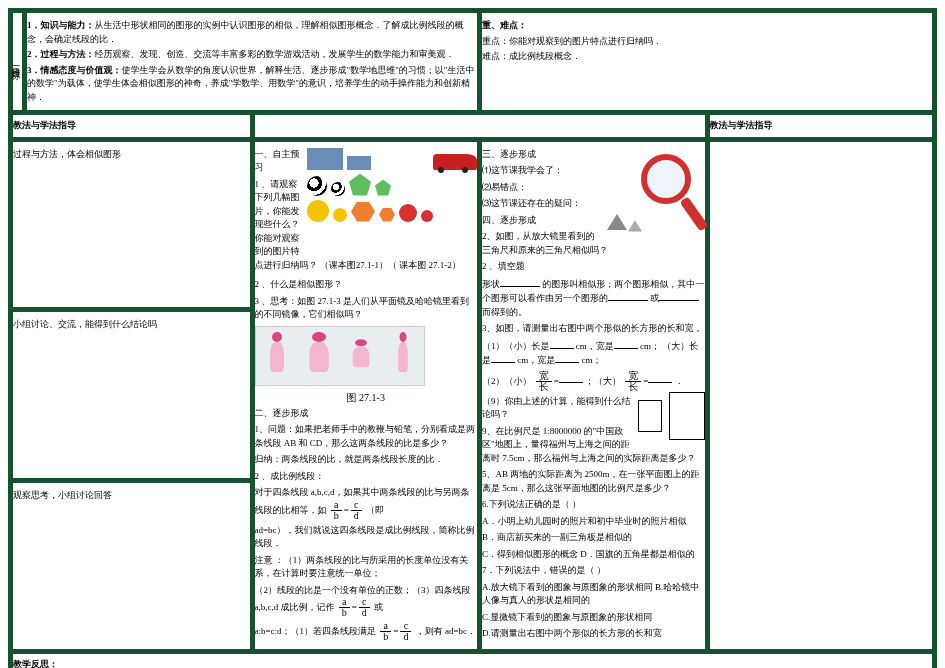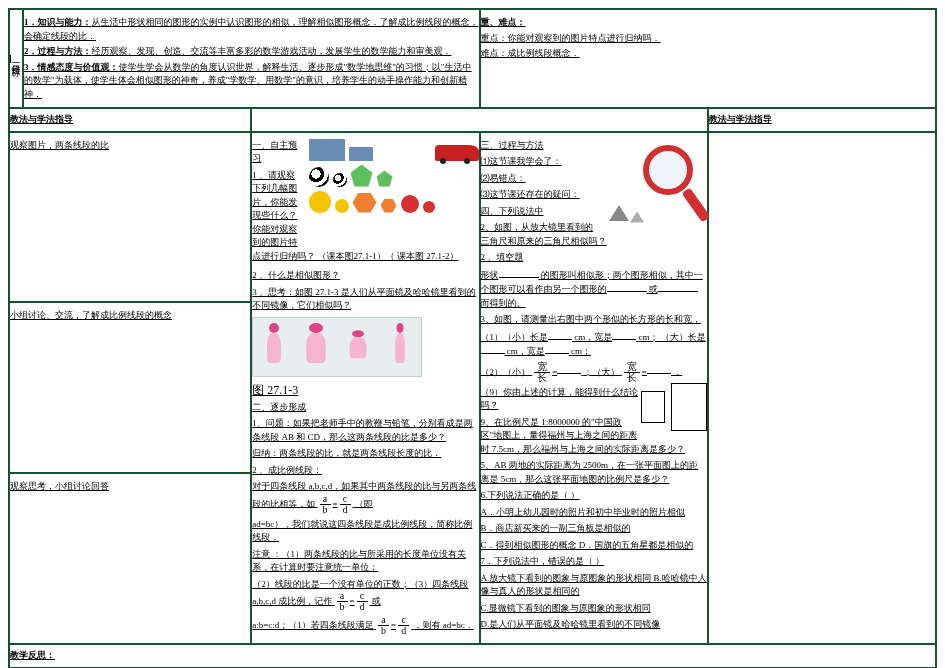--- a/index.html
+++ b/index.html
@@ -9,26 +9,25 @@
       background: #fff;
       padding: 8px;
       width: 945px;
     }
     table.outer {
       border-collapse: collapse;
       width: 100%;
       table-layout: fixed;
     }
     table.outer td, table.outer th {
-      border: 2px solid #14532d;
+      border: 5px solid #14532d;
       vertical-align: top;
       padding: 4px 0;
       font-size: 9px;
       line-height: 1.5;
-      text-decoration: underline;
     }
     .col-label {
       width: 14px;
       writing-mode: vertical-rl;
       text-orientation: upright;
       text-align: center;
       letter-spacing: 2px;
       padding: 2px 1px;
       font-size: 9px;
     }
@@ -60,21 +59,21 @@
     .hex { width:24px; height:20px; background:#f08030; clip-path: polygon(25% 0,75% 0,100% 50%,75% 100%,25% 100%,0 50%); }
     .hex.s { width:16px; height:14px; }
     .red { background:#d83030; }
     .dancing {
       width: 170px; height: 60px; background: #e8eef0; border:1px solid #ccc;
       display:flex; justify-content:space-around; align-items:center; margin:4px 0;
     }
     .figure { width:24px; height:48px; position:relative; }
     .figure::before { content:""; position:absolute; top:0; left:50%; transform:translateX(-50%); width:10px; height:10px; background:#d48; border-radius:50%; }
     .figure::after { content:""; position:absolute; top:10px; left:50%; transform:translateX(-50%); width:14px; height:30px; background:#f5b5d0; border-radius:40% 40% 20% 20%; }
-    .caption { text-align:left; font-size:12px; }
+    .caption { text-align:center; font-size:10px; }
     .frac { display:inline-block; text-align:center; vertical-align:middle; font-size:10px; line-height:1; margin:0 2px;}
     .frac .num { display:block; border-bottom:1px solid #000; padding:0 3px;}
     .frac .den { display:block; padding:0 3px;}
     .blank { display:inline-block; border-bottom:1px solid #000; min-width:40px; height:10px; vertical-align:baseline;}
     .blank.s { min-width:24px;}
     .magnifier {
       float:right; width:100px; height:90px; position:relative; margin:4px;
     }
     .magnifier .glass {
       width:50px; height:50px; border:6px solid #d03030; border-radius:50%;
@@ -117,21 +116,21 @@
   </tr>
 
   <tr>
     <td colspan="2" class="bold">教法与学法指导</td>
     <td colspan="2"></td>
     <td class="bold">教法与学法指导</td>
   </tr>
 
   <tr>
     <td colspan="2" class="method-cell">
-      <p>观察图片，两条线段的比</p>
+      <p>过程与方法，体会相似图形</p>
     </td>
     <td rowspan="3" class="center-main">
 
       <div class="shapes-area">
         <div class="shapes-row">
           <div class="building"></div>
           <div class="building small"></div>
           <div style="flex:1"></div>
           <div class="car"></div>
         </div>
@@ -189,26 +188,26 @@
     </td>
 
     <td rowspan="3" class="center-main">
       <div class="magnifier">
         <div class="glass"></div>
         <div class="handle"></div>
         <div class="tri"></div>
         <div class="tri tri2"></div>
       </div>
 
-      <p class="sec-title">三、过程与方法</p>
+      <p class="sec-title">三、逐步形成</p>
       <p class="list-num">⑴这节课我学会了：</p>
       <p class="list-num">⑵易错点：</p>
       <p class="list-num">⑶这节课还存在的疑问：</p>
 
-      <p class="sec-title">四、下列说法中</p>
+      <p class="sec-title">四、逐步形成</p>
       <p class="list-num">2、如图，从放大镜里看到的三角尺和原来的三角尺相似吗？</p>
       <p class="list-num">2 、填空题</p>
       <p class="list-num">
         <span>形状</span><span class="blank"></span>
         <span>的图形叫相似形；两个图形相似，其中一个图形可以看作由另一个图形的</span><span class="blank"></span>
         <span>或</span><span class="blank"></span>
         <span>而得到的。</span>
       </p>
       <p class="list-num">3、如图，请测量出右图中两个形似的长方形的长和宽，</p>
       <p class="list-num">
@@ -233,29 +232,29 @@
       <p class="list-num">9、在比例尺是 1:8000000 的"中国政区"地图上，量得福州与上海之间的距离时 7.5cm，那么福州与上海之间的实际距离是多少？</p>
       <p class="list-num">5、AB 两地的实际距离为 2500m，在一张平面图上的距离是 5cm，那么这张平面地图的比例尺是多少？</p>
       <p class="list-num">6.下列说法正确的是（    ）</p>
       <p class="list-num"></p>
       <p class="list-num">A．小明上幼儿园时的照片和初中毕业时的照片相似</p>
       <p class="list-num">B．商店新买来的一副三角板是相似的</p>
       <p class="list-num">C．得到相似图形的概念   D．国旗的五角星都是相似的</p>
       <p class="list-num">7．下列说法中，错误的是（    ）</p>
       <p class="list-num">A.放大镜下看到的图象与原图象的形状相同   B.哈哈镜中人像与真人的形状是相同的</p>
       <p class="list-num">C.显微镜下看到的图象与原图象的形状相同</p>
-      <p class="list-num">D.是人们从平面镜及哈哈镜里看到的不同镜像</p>
+      <p class="list-num">D.请测量出右图中两个形似的长方形的长和宽</p>
     </td>
 
     <td rowspan="3" class="method-cell"></td>
   </tr>
 
   <tr>
     <td colspan="2" class="method-cell">
-      <p>小组讨论、交流，了解成比例线段的概念</p>
+      <p>小组讨论、交流，能得到什么结论吗</p>
     </td>
   </tr>
 
   <tr>
     <td colspan="2" class="method-cell">
       <p>观察思考，小组讨论回答</p>
     </td>
   </tr>
 
   <tr>

